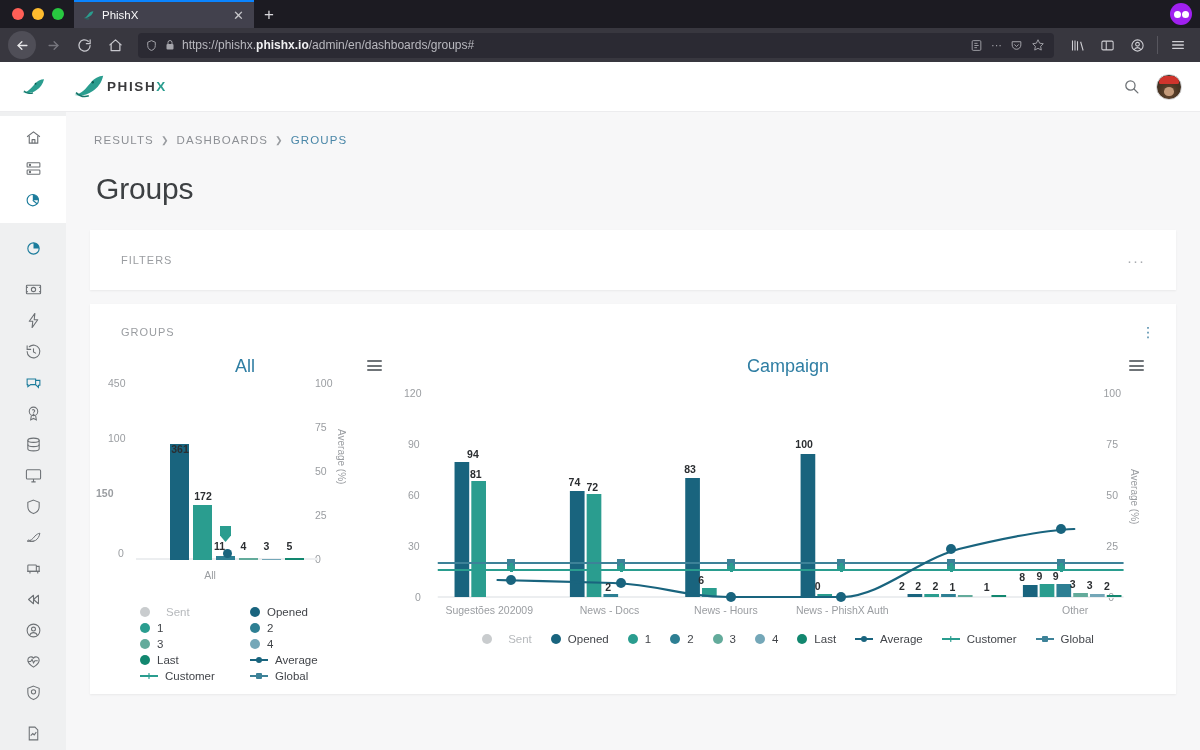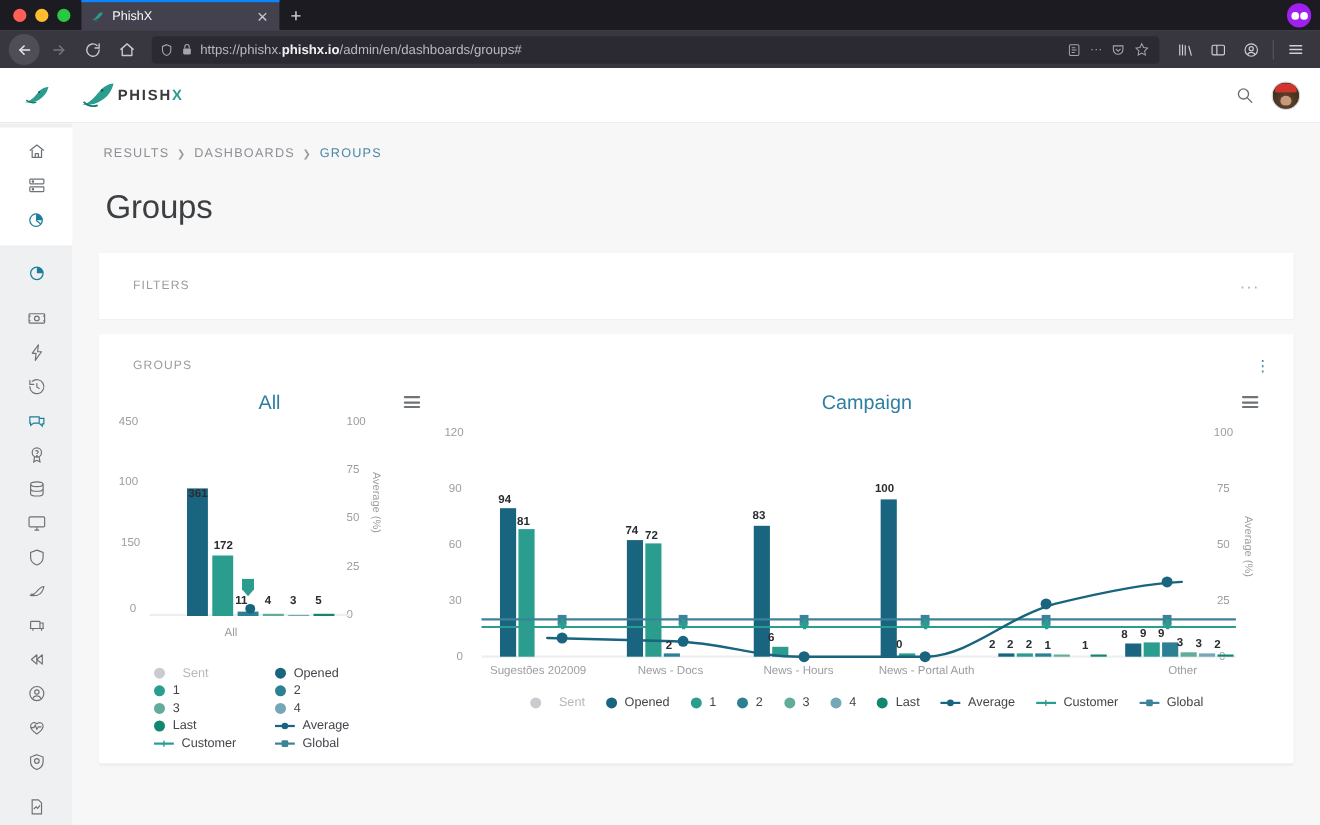--- a/index.html
+++ b/index.html
@@ -648,21 +648,21 @@
             <div class="hamburger" style="right:18px;">
                 <i></i>
                 <i></i>
                 <i></i>
               </div>
 
             <div class="plot" style="height:215px; margin-top:0; position:relative;">
 
               <div class="axis-label" style="left:18px; top:0px;">450</div>
               <div class="axis-label" style="left:18px; top:55px;">100</div>
-              <div class="axis-label" style="left:20px; top:110px;">150</div>
+              <div class="axis-label" style="left:6px; top:110px;font-weight:bold;">150</div>
               <div class="axis-label" style="left:28px; top:170px;">0</div>
 
               <div class="axis-label" style="left:225px; top:0px;">100</div>
               <div class="axis-label" style="left:225px; top:44px;">75</div>
               <div class="axis-label" style="left:225px; top:88px;">50</div>
               <div class="axis-label" style="left:225px; top:132px;">25</div>
               <div class="axis-label" style="left:225px; top:176px;">0</div>
               <div class="axis-title" style="left:246px; top:52px;">Average (%)</div>
 
               <div class="baseline" style="left:46px; right:82px; bottom:32px;"></div>
@@ -832,21 +832,21 @@
                 <g fill="#19647e">
                   <circle cx="93" cy="193" r="5"></circle>
                   <circle cx="203" cy="196" r="5"></circle>
                   <circle cx="313" cy="210" r="5"></circle>
                   <circle cx="423" cy="210" r="5"></circle>
                   <circle cx="533" cy="162" r="5"></circle>
                   <circle cx="643" cy="142" r="5"></circle>
                 </g>
               </svg>
 
-              <div class="bar-val" style="left:5.0%;  top:61px; width:40px;">94</div>
+              <div class="bar-val" style="left:5.0%;  top:61px; width:40px;text-align:right;">94</div>
               <div class="bar-val" style="left:7.2%;  top:81px; width:40px;">81</div>
 
               <div class="bar-val" style="left:19.9%; top:89px; width:40px;">74</div>
               <div class="bar-val" style="left:22.2%; top:94px; width:40px;">72</div>
               <div class="bar-val" style="left:25.2%; top:194px; width:25px;">2</div>
 
               <div class="bar-val" style="left:34.8%; top:76px; width:40px;">83</div>
               <div class="bar-val" style="left:37.2%; top:187px; width:25px;">6</div>
 
               <div class="bar-val" style="left:49.5%; top:51px; width:40px;">100</div>
@@ -861,21 +861,21 @@
               <div class="bar-val" style="left:78.9%; top:184px; width:20px;">8</div>
               <div class="bar-val" style="left:81.1%; top:183px; width:20px;">9</div>
               <div class="bar-val" style="left:83.2%; top:183px; width:20px;">9</div>
               <div class="bar-val" style="left:85.4%; top:191px; width:20px;">3</div>
               <div class="bar-val" style="left:87.6%; top:192px; width:20px;">3</div>
               <div class="bar-val" style="left:89.8%; top:193px; width:20px;">2</div>
 
               <div class="cat-label" style="left:1.5%;  width:20%; top:217px;">Sugestões 202009</div>
               <div class="cat-label" style="left:17.0%; width:20%; top:217px;">News - Docs</div>
               <div class="cat-label" style="left:32.0%; width:20%; top:217px;">News - Hours</div>
-              <div class="cat-label" style="left:47.0%; width:20%; top:217px;">News - Portal Auth</div>
+              <div class="cat-label" style="left:47.0%; width:20%; top:217px;">News - PhishX Auth</div>
               <div class="cat-label" style="left:77.0%; width:20%; top:217px;">Other</div>
             </div>
 
             <div class="legend-bottom" style="margin-top:-18px;">
               <div class="lg muted">
                   <span class="swatch" style="background:#c9ccce"></span>
                   <span>Sent</span>
                 </div>
               <div class="lg">
                   <span class="swatch" style="background:#19647e"></span>

